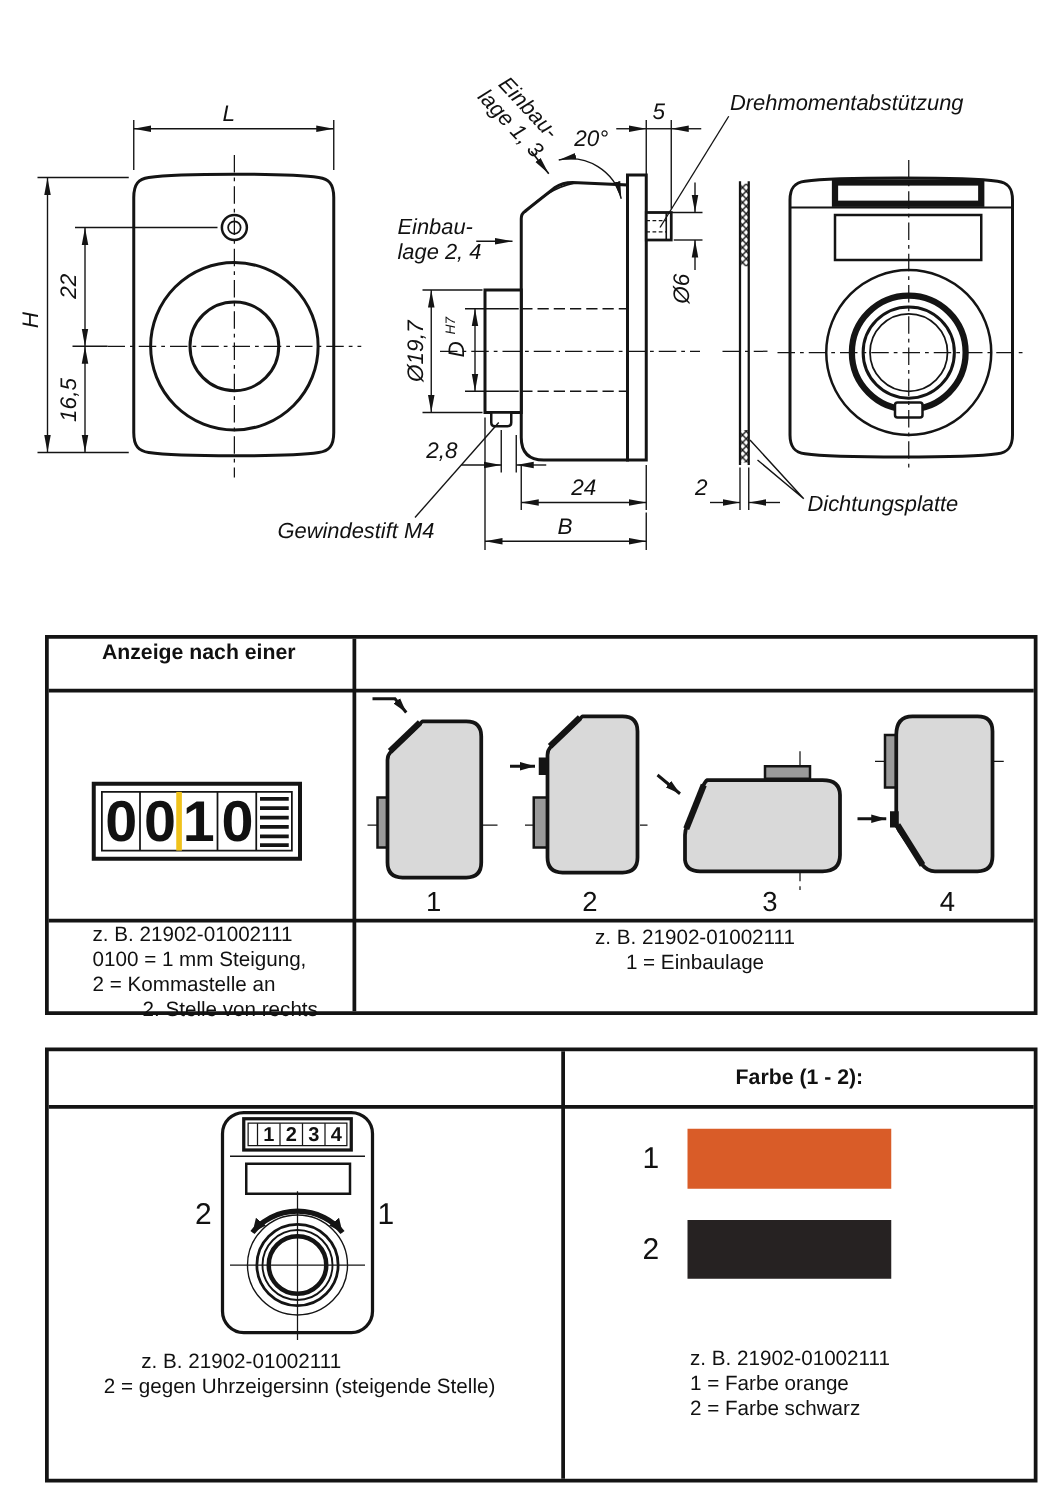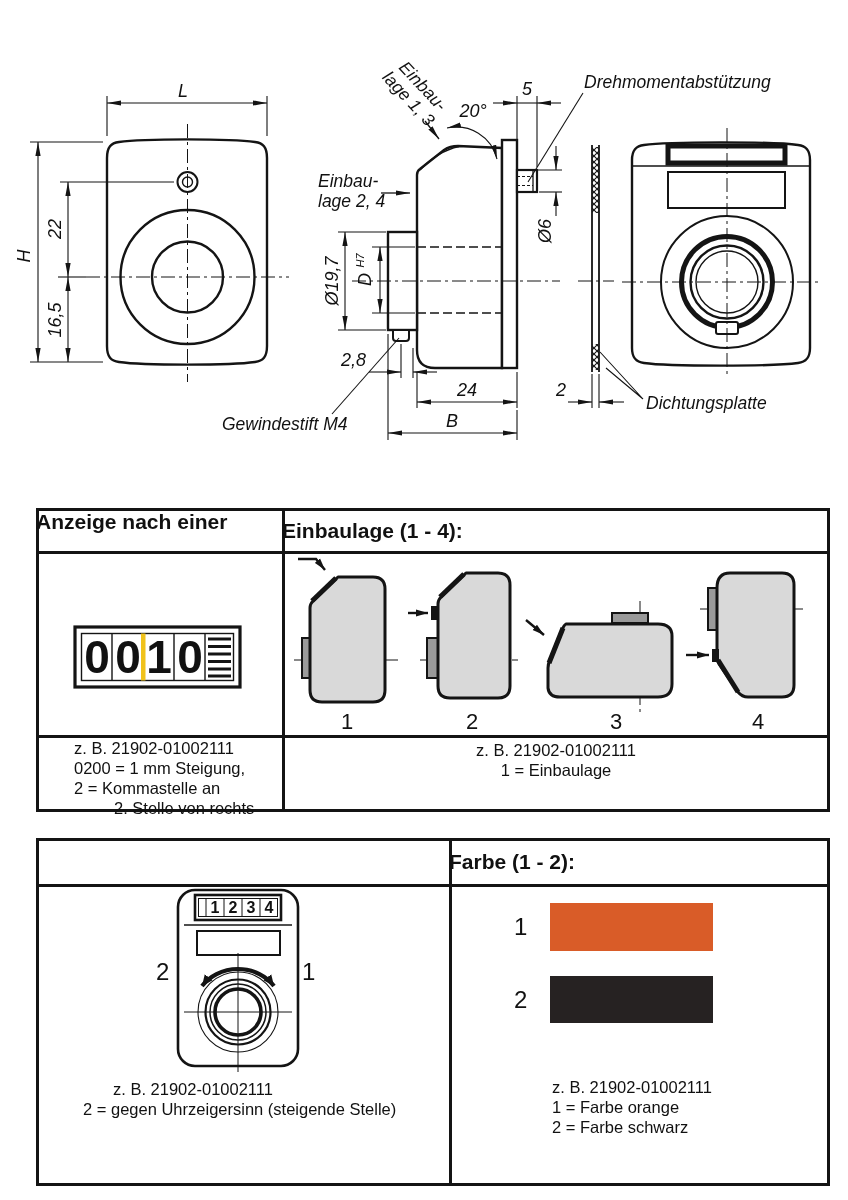--- a/index.html
+++ b/index.html
@@ -5,21 +5,21 @@
   html,body{margin:0;padding:0;background:#fff;}
   .page{position:relative;width:848px;height:1200px;background:#fff;overflow:hidden;
         font-family:"Liberation Sans","DejaVu Sans",sans-serif;color:#111;}
   .abs{position:absolute;}
   svg text{fill:#111;}
   .dimtxt{font-style:italic;font-size:18px;}
   .lbltxt{font-style:italic;font-size:17.5px;}
   
   .tbl{position:absolute;border:3px solid #141414;box-sizing:border-box;background:#fff;}
   .vline,.hline{position:absolute;background:#141414;}
-  .hdr{position:absolute;font-weight:bold;font-size:21px;text-align:left;line-height:19px;}
+  .hdr{position:absolute;font-weight:bold;font-size:17px;text-align:center;line-height:19px;}
   .ftxt{position:absolute;font-size:16.5px;line-height:20px;white-space:nowrap;}
   .ftxt b{font-weight:normal;}
   .ctr{text-align:center;}
   .numlbl{position:absolute;font-size:24px;}
   .swatch{position:absolute;}
 </style>
 </head>
 <body>
 
 <div class="page">
@@ -210,21 +210,20 @@
 
   <div class="tbl" style="left:36px;top:508px;width:794px;height:304px">
     <div class="vline" style="left:243px;top:0;width:3px;height:100%"></div>
     <div class="hline" style="left:0;top:40px;width:100%;height:3px"></div>
     <div class="hline" style="left:0;top:224px;width:100%;height:3px"></div>
   </div>
 
   <div class="hdr" style="left:36px;top:512px;width:246px">
     <div>Anzeige nach einer</div>
   </div>
-  <div class="hdr" style="left:282px;top:521px;width:548px">Einbaulage (1 - 4):</div>
 
   <svg class="abs" style="left:39px;top:554px" width="243" height="178" viewBox="39 554 243 178">
     <rect x="75" y="627" width="165" height="60" fill="#fff" stroke="#141414" stroke-width="3.2"></rect>
     <rect x="81.5" y="633.5" width="152" height="47" fill="#fff" stroke="#141414" stroke-width="1.4"></rect>
     <line x1="112" y1="633.5" x2="112" y2="680.5" stroke="#141414" stroke-width="1.4"></line>
     <line x1="174" y1="633.5" x2="174" y2="680.5" stroke="#141414" stroke-width="1.4"></line>
     <line x1="205" y1="633.5" x2="205" y2="680.5" stroke="#141414" stroke-width="1.4"></line>
     <rect x="141" y="633.5" width="4.5" height="47" fill="#f0c21b"></rect>
     <g font-weight="bold" font-size="46" text-anchor="middle">
       <text x="97" y="673">0</text>
@@ -283,21 +282,21 @@
       <path d="M717,588 Q717,573 730,573 L782,573 Q794,573 794,585 L794,685 Q794,697 782,697 L748,697 Q742,697 738,692 L719,664 Q717,661 717,657 Z" fill="#d9d9d9" stroke="#141414" stroke-width="3" stroke-linejoin="round"></path>
       <line x1="718" y1="660" x2="738" y2="692" stroke="#141414" stroke-width="5"></line>
       <rect x="712" y="649" width="7" height="13" fill="#141414"></rect>
       <line x1="686" y1="655" x2="709" y2="655" stroke="#141414" stroke-width="2.4" marker-end="url(#ar2)"></line>
       <text x="758" y="729" text-anchor="middle" font-size="22">4</text>
     </g>
   </svg>
 
   <div class="ftxt" style="left:74px;top:738px">
     <div><span>z. B. 21902-</span><b>01002</b><span>111</span></div>
-    <div><b>0200</b><span> = 1 mm Steigung,</span></div>
+    <div><b>0100</b><span> = 1 mm Steigung,</span></div>
     <div><b>2</b><span> = Kommastelle an</span></div>
     <div style="padding-left:40px"><span>2. Stelle von rechts</span></div>
   </div>
   <div class="ftxt ctr" style="left:282px;top:740px;width:548px">
     <div><span>z. B. 21902-01002</span><b>1</b><span>11</span></div>
     <div><b>1</b><span> = Einbaulage</span></div>
   </div>
 
   <div class="tbl" style="left:36px;top:838px;width:794px;height:348px">
     <div class="vline" style="left:410px;top:0;width:3px;height:100%"></div>

